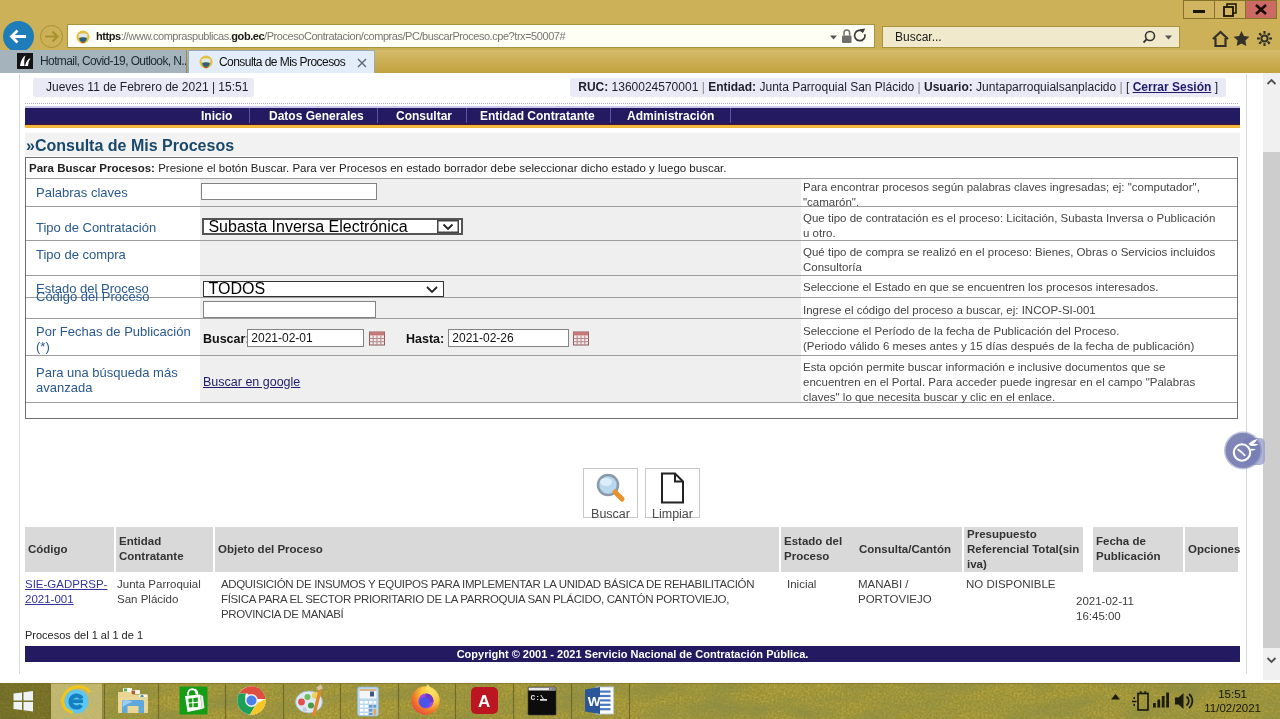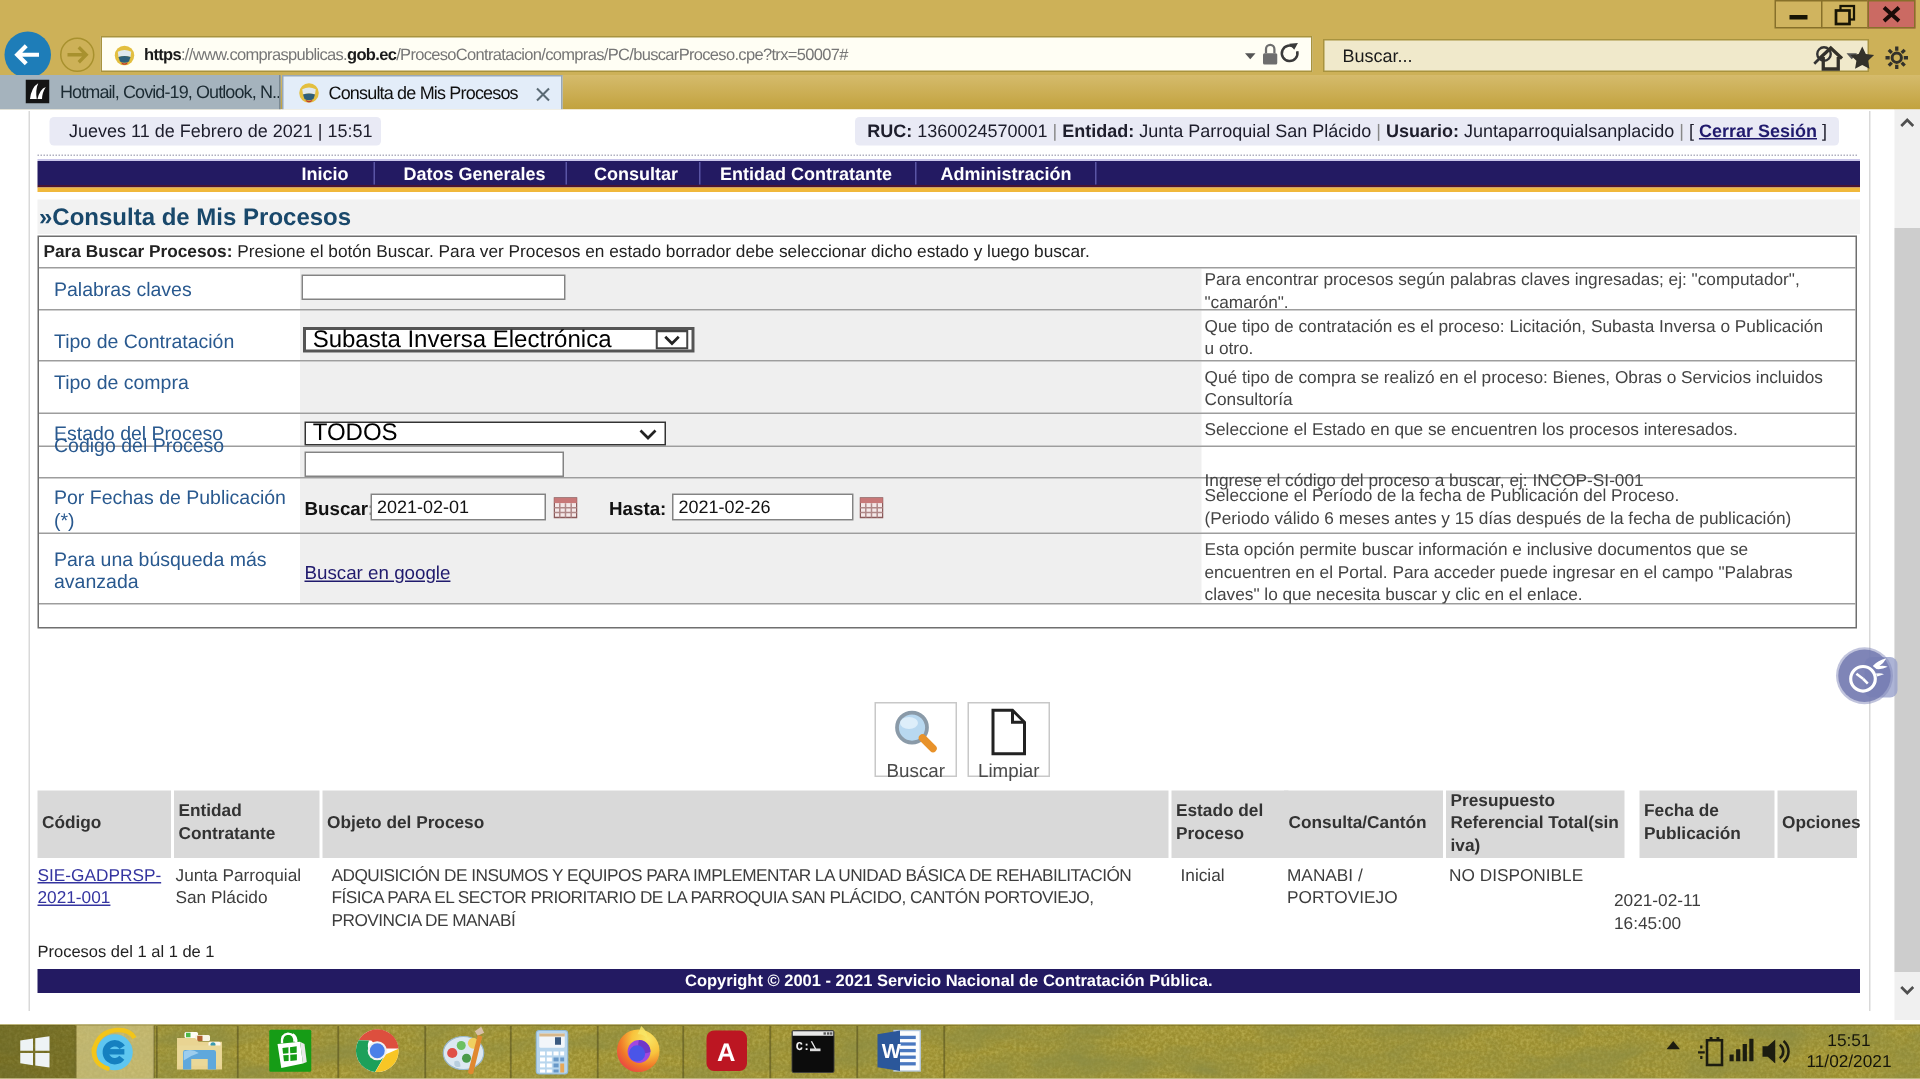--- a/index.html
+++ b/index.html
@@ -4,21 +4,21 @@
 <style>
   * { margin:0; padding:0; box-sizing:border-box; }
   html,body { width:1280px; height:719px; overflow:hidden; font-family:"Liberation Sans", sans-serif; background:#fff; }
   
   #chrome { position:absolute; left:0; top:0; width:1280px; height:50px; background:#cdb158; }
   .wbtn { position:absolute; top:0; width:32px; height:19px; border:1px solid #87702a; background:#d0b45f; color:#15130a; text-align:center; }
   #backbtn { position:absolute; left:3px; top:21px; width:31px; height:31px; border-radius:50%; background:#1e7db8; }
   #fwdbtn { position:absolute; left:40px; top:25px; width:23px; height:23px; border-radius:50%; border:1px solid #a8912e; }
   #addrbar { position:absolute; left:67px; top:24px; width:808px; height:24px; background:#fffef4; border:1px solid #a8933f; font-size:12px; line-height:22px; color:#767676; white-space:nowrap; overflow:hidden; }
   #addrbar b { color:#1a1a1a; font-weight:bold; }
-  #searchbox { position:absolute; left:882px; top:26px; width:364px; height:22px; background:#f0e9cb; border:1px solid #a8933f; font-size:12px; line-height:20px; color:#1a1a1a; padding-left:12px; }
+  #searchbox { position:absolute; left:882px; top:26px; width:298px; height:22px; background:#f0e9cb; border:1px solid #a8933f; font-size:12px; line-height:20px; color:#1a1a1a; padding-left:12px; }
   
   #tabbar { position:absolute; left:0; top:50px; width:1280px; height:23px; background:linear-gradient(#d5bb6c,#c2a23e); }
   #tab1 { position:absolute; left:0; top:0; width:187px; height:23px; background:#a5b3bd; border-right:1px solid #7b8a94; font-size:12px; color:#1c2b33; line-height:23px; letter-spacing:-0.3px; white-space:nowrap; overflow:hidden; }
   #tab2 { position:absolute; left:188px; top:0; width:187px; height:23px; background:#e3edf9; border:1px solid #98a8b8; border-bottom:none; font-size:12px; color:#101010; line-height:22px; }
   
   #page { position:absolute; left:0; top:73px; width:1263px; height:610px; background:#fff; }
   .edgeline { position:absolute; top:1px; width:1px; height:600px; background:#d9d9d9; }
   .lavbox { position:absolute; background:#e9eaf5; border-radius:3px; font-size:12px; color:#1d1d2b; }
   #menubar { position:absolute; left:25px; top:33px; width:1215px; height:19px; background:linear-gradient(#c9c6ea 0 1.5px, #231a62 1.5px 17.5px, #4a1430 17.5px 100%); }
   #menubar .mi { position:absolute; top:2px; height:17px; color:#fff; font-size:12px; line-height:16px; font-weight:bold; }
@@ -216,21 +216,21 @@
           <path d="M11.8 4.5 V14"></path>
           <path d="M0.5 7.5 H15.5"></path>
           <path d="M0.5 10.7 H15.5"></path>
         </g>
       </svg>
     <div style="position:absolute;left:177px;top:217px;font-size:12.5px;"><a style="color:#201a6d;text-decoration:underline;">Buscar en google</a></div>
     <div class="fhelp" style="top:22px;">Para encontrar procesos según palabras claves ingresadas; ej: "computador",<br>"camarón".</div>
     <div class="fhelp" style="top:53px;">Que tipo de contratación es el proceso: Licitación, Subasta Inversa o Publicación<br>u otro.</div>
     <div class="fhelp" style="top:87px;">Qué tipo de compra se realizó en el proceso: Bienes, Obras o Servicios incluidos<br>Consultoría</div>
     <div class="fhelp" style="top:122px;">Seleccione el Estado en que se encuentren los procesos interesados.</div>
-    <div class="fhelp" style="top:156px;">Ingrese el código del proceso a buscar, ej: INCOP-SI-001</div>
+    <div class="fhelp" style="top:145px;">Ingrese el código del proceso a buscar, ej: INCOP-SI-001</div>
     <div class="fhelp" style="top:166px;">Seleccione el Período de la fecha de Publicación del Proceso.<br>(Periodo válido 6 meses antes y 15 días después de la fecha de publicación)</div>
     <div class="fhelp" style="top:202px;">Esta opción permite buscar información e inclusive documentos que se<br>encuentren en el Portal. Para acceder puede ingresar en el campo "Palabras<br>claves" lo que necesita buscar y clic en el enlace.</div>
   </div>
   <div class="imgbtn" style="left:583px;top:395px;">
     <svg width="34" height="32" style="margin-top:3px;">
         <circle cx="14" cy="13" r="10" fill="#b8d8f0" stroke="#8a9aa8" stroke-width="2.5"></circle>
         <ellipse cx="12" cy="10" rx="6" ry="4" fill="#ddeefa"></ellipse>
         <path d="M21 20 L28 27" stroke="#e8922a" stroke-width="5" stroke-linecap="round"></path>
       </svg>
     <div>Buscar</div>

